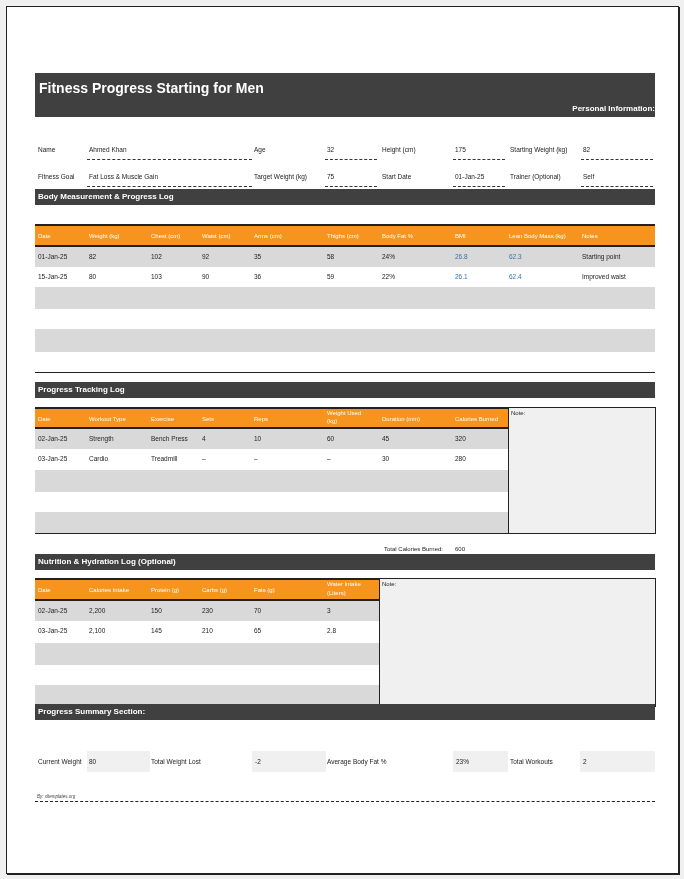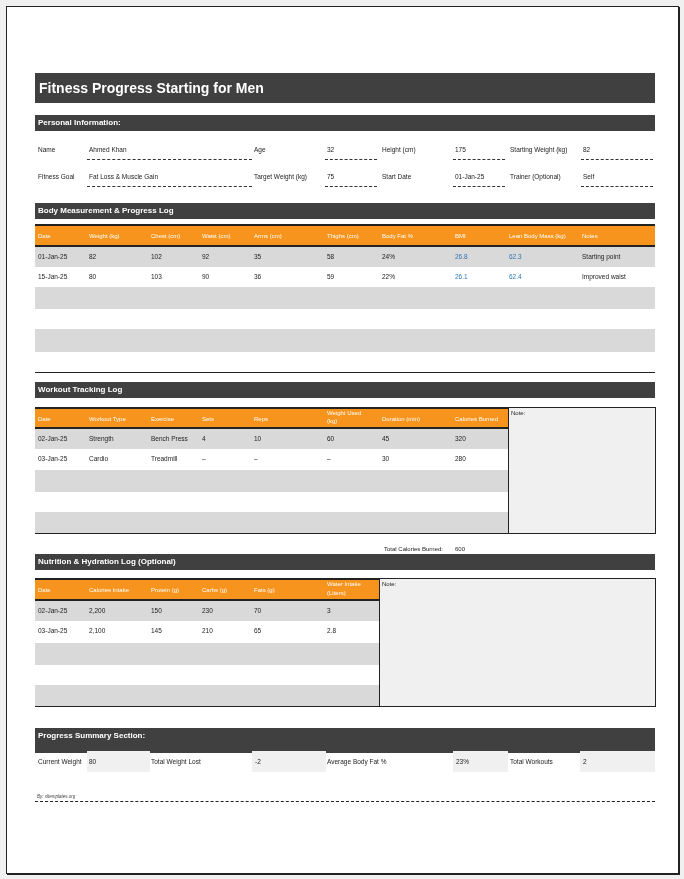--- a/index.html
+++ b/index.html
@@ -51,21 +51,21 @@
   .hline { position: absolute; height: 0; border-top: 1.5px solid #222; }
   .sum-box { position: absolute; background: #f0f0f0; height: 21px; }
 </style>
 </head>
 <body>
 
 <div class="page"></div>
 
 <div class="title-bar">Fitness Progress Starting for Men</div>
 
-<div class="section-bar" style="top:115px;">Personal Information:</div>
+<div class="section-bar" style="top:101px;text-align:right;">Personal Information:</div>
 
 <div>
   <span class="lbl" style="left:38px; top:146px;">Name</span>
   <span class="lbl" style="left:89px; top:146px;">Ahmed Khan</span>
   <div class="dash" style="left:87px; top:159px; width:165px;"></div>
 
   <span class="lbl" style="left:254px; top:146px;">Age</span>
   <span class="lbl" style="left:327px; top:146px;">32</span>
   <div class="dash" style="left:325px; top:159px; width:52px;"></div>
 
@@ -87,21 +87,21 @@
 
   <span class="lbl" style="left:382px; top:173px;">Start Date</span>
   <span class="lbl" style="left:455px; top:173px;">01-Jan-25</span>
   <div class="dash" style="left:453px; top:186px; width:52px;"></div>
 
   <span class="lbl" style="left:510px; top:173px;">Trainer (Optional)</span>
   <span class="lbl" style="left:583px; top:173px;">Self</span>
   <div class="dash" style="left:581px; top:186px; width:72px;"></div>
 </div>
 
-<div class="section-bar" style="top:203px;">Body Measurement &amp; Progress Log</div>
+<div class="section-bar" style="top:189px;">Body Measurement &amp; Progress Log</div>
 
 <div class="thead" style="left:35px; top:224px; width:620px; height:23px;">
   <span class="th" style="left:3px; top:7px;">Date</span>
   <span class="th" style="left:54px; top:7px;">Weight (kg)</span>
   <span class="th" style="left:116px; top:7px;">Chest (cm)</span>
   <span class="th" style="left:167px; top:7px;">Waist (cm)</span>
   <span class="th" style="left:219px; top:7px;">Arms (cm)</span>
   <span class="th" style="left:292px; top:7px;">Thighs (cm)</span>
   <span class="th" style="left:347px; top:7px;">Body Fat %</span>
   <span class="th" style="left:420px; top:7px;">BMI</span>
@@ -131,21 +131,21 @@
   <span class="cell" style="left:347px; top:6px;">22%</span>
   <span class="cell blue" style="left:420px; top:6px;">26.1</span>
   <span class="cell blue" style="left:474px; top:6px;">62.4</span>
   <span class="cell" style="left:547px; top:6px;">Improved waist</span>
 </div>
 <div class="row gray" style="left:35px; top:287px; width:620px; height:22px;"></div>
 <div class="row white" style="left:35px; top:309px; width:620px; height:20px;"></div>
 <div class="row gray" style="left:35px; top:329px; width:620px; height:23px;"></div>
 <div class="hline" style="left:35px; top:372px; width:620px;"></div>
 
-<div class="section-bar" style="top:382px;">Workout Tracking Log</div>
+<div class="section-bar" style="top:382px;">Progress Tracking Log</div>
 
 <div class="thead" style="left:35px; top:407px; width:474px; height:22px;">
   <span class="th" style="left:3px; top:7px;">Date</span>
   <span class="th" style="left:54px; top:7px;">Workout Type</span>
   <span class="th" style="left:116px; top:7px;">Exercise</span>
   <span class="th" style="left:167px; top:7px;">Sets</span>
   <span class="th" style="left:219px; top:7px;">Reps</span>
   <span class="th" style="left:292px; top:1px;">Weight Used</span>
   <span class="th" style="left:292px; top:9px;">(kg)</span>
   <span class="th" style="left:347px; top:7px;">Duration (min)</span>
@@ -214,21 +214,21 @@
 </div>
 <div class="row gray" style="left:35px; top:643px; width:345px; height:22px;"></div>
 <div class="row white" style="left:35px; top:665px; width:345px; height:20px;"></div>
 <div class="row gray" style="left:35px; top:685px; width:345px; height:21px;"></div>
 <div class="hline" style="left:35px; top:706px; width:620px;"></div>
 
 <div class="note-box" style="left:379px; top:578px; width:277px; height:129px;">
   <span>Note:</span>
 </div>
 
-<div class="section-bar" style="top:728px; height:25px;">Progress Summary Section:</div>
+<div class="section-bar" style="top:704px; height:16px;">Progress Summary Section:</div>
 
 <div>
   <span class="lbl" style="left:38px; top:758px;">Current Weight</span>
   <div class="sum-box" style="left:87px; top:751px; width:63px;"></div>
   <span class="lbl" style="left:89px; top:758px;">80</span>
 
   <span class="lbl" style="left:151px; top:758px;">Total Weight Lost</span>
   <div class="sum-box" style="left:252px; top:751px; width:74px;"></div>
   <span class="lbl" style="left:255px; top:758px;">-2</span>
 

